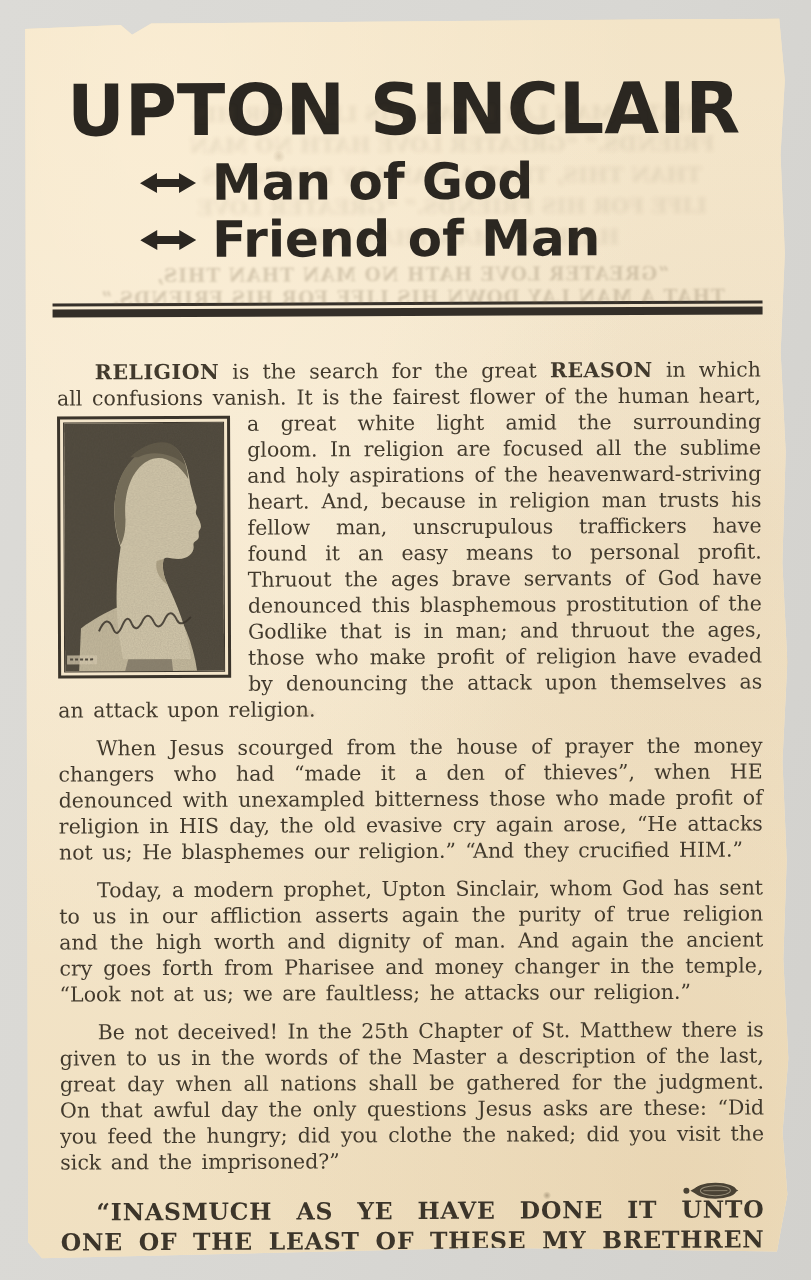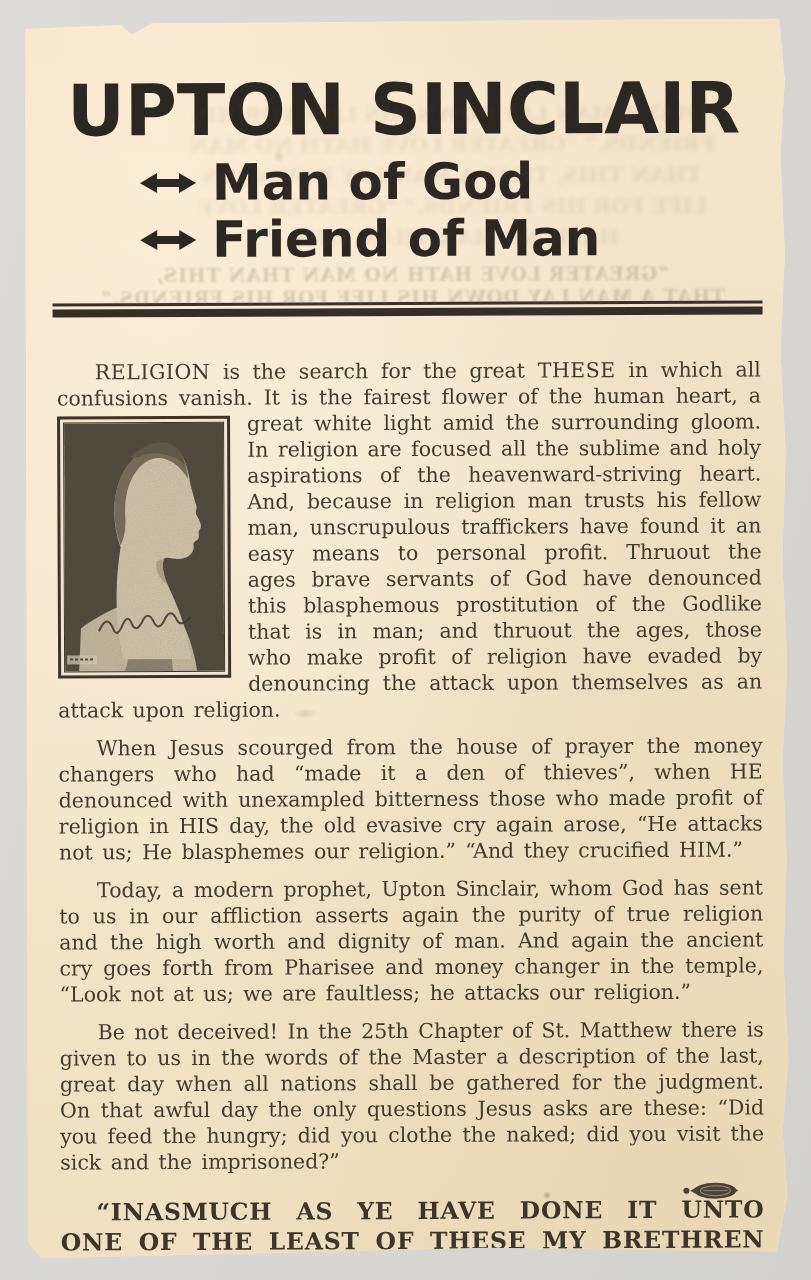--- a/index.html
+++ b/index.html
@@ -83,21 +83,21 @@
   
   .body {
     margin: 42px 26px 0 34px;
     color: #423a2d;
     font-size: 20.5px;
     line-height: 26px;
     text-align: justify;
     word-spacing: 0.14em;
   }
   .para { margin: 0 0 12px 0; text-indent: 38px; }
-  .para b { font-weight: normal; letter-spacing: 0.5px; }
+  .para b { font-weight: bold; letter-spacing: 0.5px; }
   .photo-float {
     float: left;
     width: 159px;
     margin: 5px 17px 4px 0;
     border: 3px solid #3a342b;
     outline: 1px solid #3a342b;
     outline-offset: -7px;
     background: #f3e5ca;
     padding: 4px;
     box-sizing: content-box;
@@ -158,21 +158,21 @@
       </div>
     </div>
 
     <div class="rule">
       <div class="rule-thin"></div>
       <div class="rule-thick"></div>
     </div>
 
     <div class="body">
 
-      <p class="para"><b>RELIGION</b><span> is the search for the great </span><b>THESE</b><span> in which all confusions vanish.  It is the fairest flower of the human heart, a </span><span class="photo-float">
+      <p class="para"><b>RELIGION</b><span> is the search for the great </span><b>REASON</b><span> in which all confusions vanish.  It is the fairest flower of the human heart, a </span><span class="photo-float">
             <svg width="159" height="248" viewBox="0 0 159 248">
             <defs>
               <filter id="grain">
                 <feTurbulence type="fractalNoise" baseFrequency="0.85" numOctaves="2" result="n"></feTurbulence>
                 <feColorMatrix in="n" type="matrix" values="0 0 0 0 0.15  0 0 0 0 0.13  0 0 0 0 0.10  0 0 0 0.55 0"></feColorMatrix>
               </filter>
             </defs>
             <rect width="159" height="248" fill="#4c463a"></rect>
 
             <path d="M14,248 L16,205 C42,186 66,178 84,176 L104,176 C118,196 128,220 132,248 Z" fill="#c8bda0"></path>

